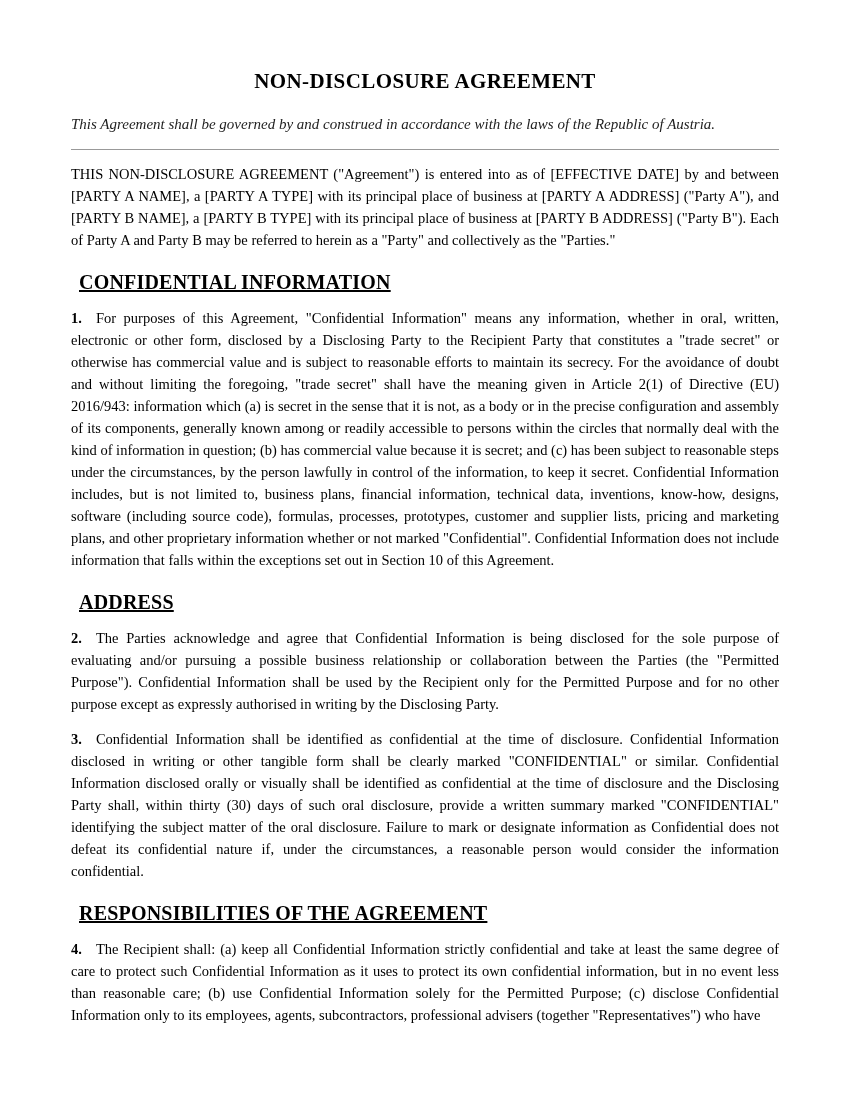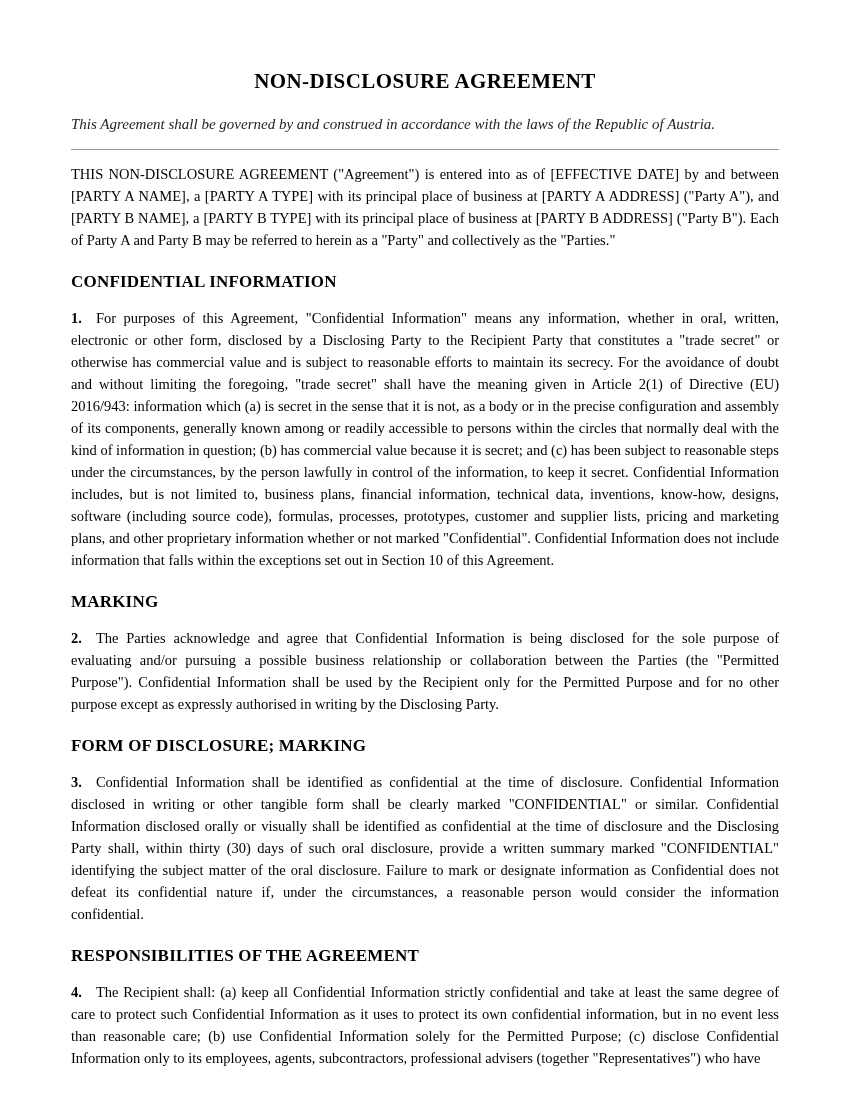--- a/index.html
+++ b/index.html
@@ -41,25 +41,26 @@
     border-top: 1px solid #999999;
     margin: 17px 0 13px 0;
   }
   .doc-body p {
     margin: 13px 0;
     font-size: 14.5px;
     line-height: 22px;
     text-align: justify;
   }
   .doc-body h2 {
-    margin: 20px 0 14px 0;
-    font-size: 17px;
+    margin: 20px 0 14px 8px;
+    font-size: 20px;
     line-height: 22px;
     font-weight: bold;
     letter-spacing: 0.2px;
+    text-decoration: underline;
   }
   .clause-num {
     font-weight: bold;
     margin-right: 14px;
   }
 </style>
 </head>
 <body>
 
 <div class="page">
@@ -71,23 +72,22 @@
   <hr class="title-divider">
 
   <div class="doc-body">
 
     <p>THIS NON-DISCLOSURE AGREEMENT ("Agreement") is entered into as of [EFFECTIVE DATE] by and between [PARTY A NAME], a [PARTY A TYPE] with its principal place of business at [PARTY A ADDRESS] ("Party A"), and [PARTY B NAME], a [PARTY B TYPE] with its principal place of business at [PARTY B ADDRESS] ("Party B"). Each of Party A and Party B may be referred to herein as a "Party" and collectively as the "Parties."</p>
 
 
     <h2>CONFIDENTIAL INFORMATION</h2>
     <p><span class="clause-num">1.</span><span>For purposes of this Agreement, "Confidential Information" means any information, whether in oral, written, electronic or other form, disclosed by a Disclosing Party to the Recipient Party that constitutes a "trade secret" or otherwise has commercial value and is subject to reasonable efforts to maintain its secrecy. For the avoidance of doubt and without limiting the foregoing, "trade secret" shall have the meaning given in Article 2(1) of Directive (EU) 2016/943: information which (a) is secret in the sense that it is not, as a body or in the precise configuration and assembly of its components, generally known among or readily accessible to persons within the circles that normally deal with the kind of information in question; (b) has commercial value because it is secret; and (c) has been subject to reasonable steps under the circumstances, by the person lawfully in control of the information, to keep it secret. Confidential Information includes, but is not limited to, business plans, financial information, technical data, inventions, know-how, designs, software (including source code), formulas, processes, prototypes, customer and supplier lists, pricing and marketing plans, and other proprietary information whether or not marked "Confidential". Confidential Information does not include information that falls within the exceptions set out in Section 10 of this Agreement.</span></p>
 
-    <h2>MARKING</h2>
+    <h2>ADDRESS</h2>
     <p><span class="clause-num">2.</span><span>The Parties acknowledge and agree that Confidential Information is being disclosed for the sole purpose of evaluating and/or pursuing a possible business relationship or collaboration between the Parties (the "Permitted Purpose"). Confidential Information shall be used by the Recipient only for the Permitted Purpose and for no other purpose except as expressly authorised in writing by the Disclosing Party.</span></p>
 
-    <h2>FORM OF DISCLOSURE; MARKING</h2>
     <p><span class="clause-num">3.</span><span>Confidential Information shall be identified as confidential at the time of disclosure. Confidential Information disclosed in writing or other tangible form shall be clearly marked "CONFIDENTIAL" or similar. Confidential Information disclosed orally or visually shall be identified as confidential at the time of disclosure and the Disclosing Party shall, within thirty (30) days of such oral disclosure, provide a written summary marked "CONFIDENTIAL" identifying the subject matter of the oral disclosure. Failure to mark or designate information as Confidential does not defeat its confidential nature if, under the circumstances, a reasonable person would consider the information confidential.</span></p>
 
     <h2>RESPONSIBILITIES OF THE AGREEMENT</h2>
     <p><span class="clause-num">4.</span><span>The Recipient shall: (a) keep all Confidential Information strictly confidential and take at least the same degree of care to protect such Confidential Information as it uses to protect its own confidential information, but in no event less than reasonable care; (b) use Confidential Information solely for the Permitted Purpose; (c) disclose Confidential Information only to its employees, agents, subcontractors, professional advisers (together "Representatives") who have</span></p>
 
   </div>
 </div>
 
 </body></html>

